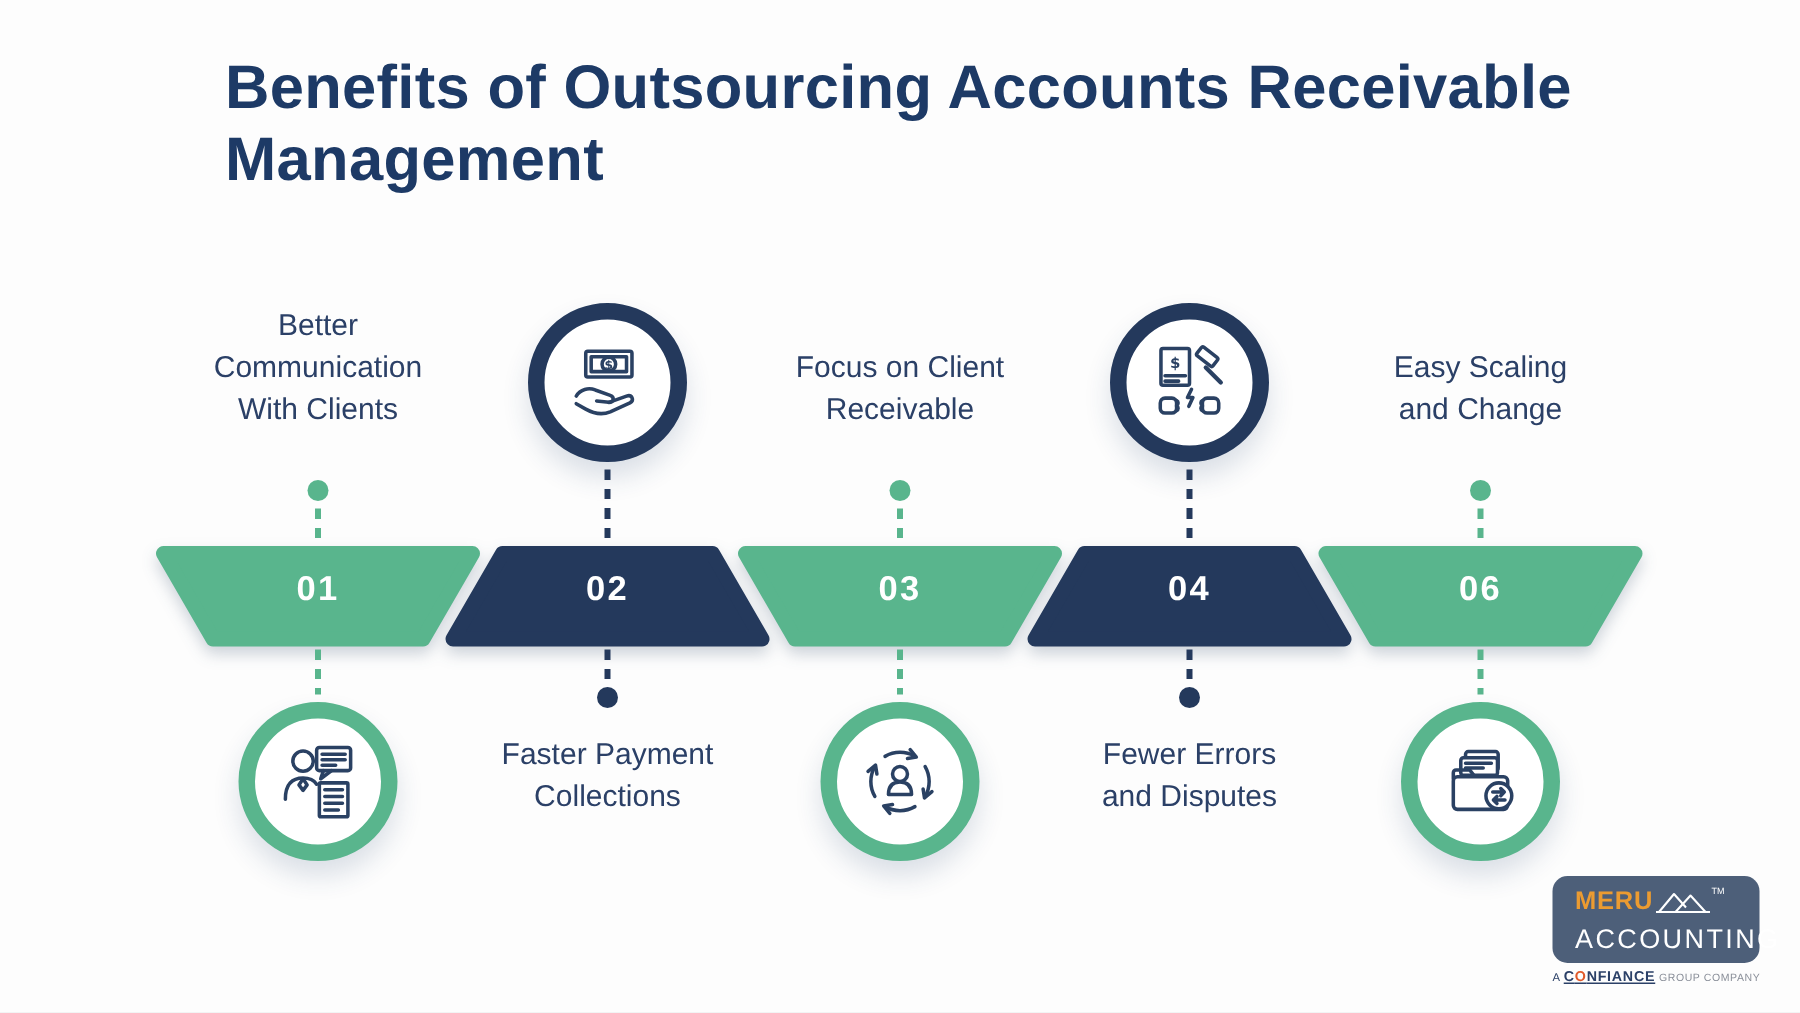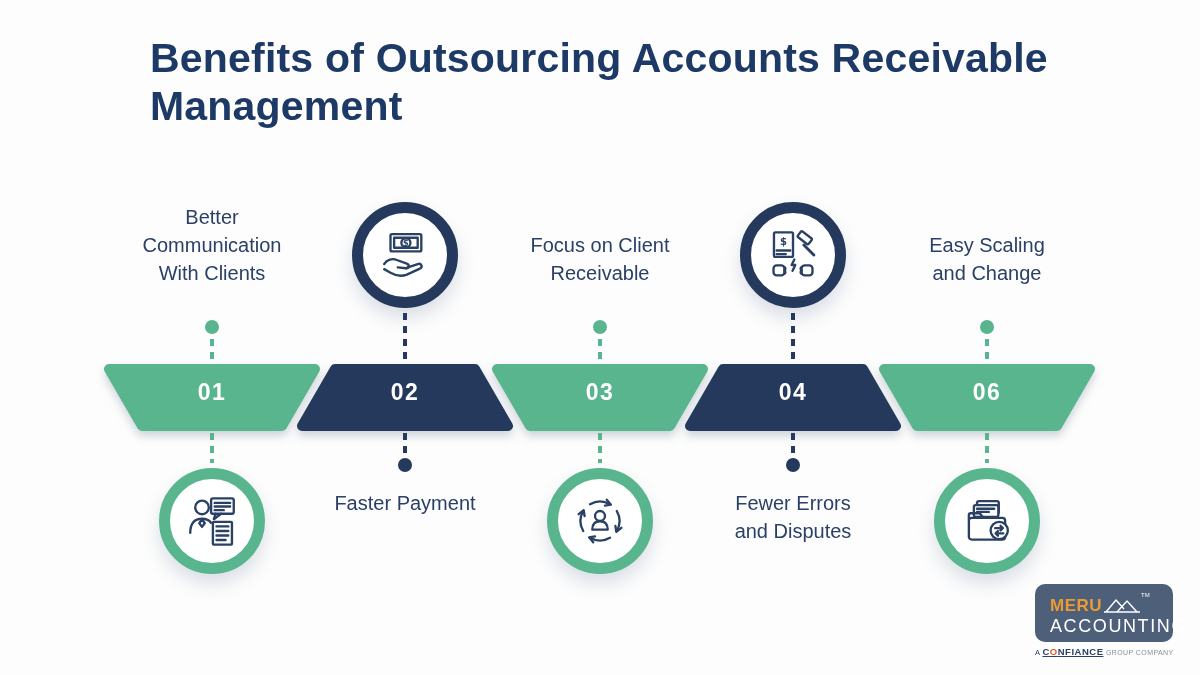--- a/index.html
+++ b/index.html
@@ -29,21 +29,21 @@
                box-sizing:border-box;display:flex;align-items:center;justify-content:center;
                box-shadow:0 10px 18px rgba(40,70,110,.16);}
   .icon-circle.green{border:11px solid #59b58d;}
   .icon-circle.navy{border:11px solid #24395c;}
   .icon-circle svg{width:58px;height:58px;}
   .lineart{stroke:#2a4163;fill:none;stroke-width:2.6;stroke-linecap:round;stroke-linejoin:round;}
   .lineart text{stroke:none;fill:#2a4163;font-family:"DejaVu Sans",sans-serif;font-weight:bold;}
   
   .logo-box{position:absolute;left:1035px;top:584px;width:138px;height:58px;background:#4d5f79;
             border-radius:10px;box-sizing:border-box;padding:8px 0 0 15px;}
-  .logo-row1{display:flex;align-items:flex-end;height:22px;}
+  .logo-row1{display:flex;height:22px;}
   .logo-brand{color:#eb9b31;font-size:17px;font-weight:800;letter-spacing:.5px;line-height:1;}
   .logo-mountains{margin:0 1px 0 2px;}
   .logo-tm{color:#ffffff;font-size:6px;line-height:1;align-self:flex-start;}
   .logo-division{color:#ffffff;font-size:18px;font-weight:400;letter-spacing:1.6px;margin-top:2px;}
   .logo-caption{position:absolute;left:1035px;top:646px;width:138px;text-align:center;
                 font-size:7.5px;color:#2b4067;letter-spacing:.4px;white-space:nowrap;}
   .cap-brand{font-size:9.5px;font-weight:700;text-decoration:underline;letter-spacing:.5px;}
   .cap-o{color:#e05a2b;}
   .cap-suffix{color:#8a8f99;font-size:7px;}
 </style>
@@ -99,20 +99,21 @@
       <text x="33" y="22" font-size="9" text-anchor="middle">$</text>
       <path d="M9 42 C12 37 18 35.5 23 37.5 L34 41.5 C37.5 42.8 36.5 47 33 46.6 L24 45.6"></path>
       <path d="M33 46.6 L46 42 C50 40.6 52 45 48.5 47 L34 53.6 C28 56 22 55 16 51.6 L9 47.6"></path>
     </svg>
   </div>
   <div class="dash navy" style="left:403px;top:313px;height:46px"></div>
   <div class="dash navy" style="left:403px;top:433px;height:21px"></div>
   <div class="dot navy" style="left:398px;top:458px"></div>
   <div class="label" style="left:295px;top:489px">
     <span>Faster Payment</span>
+    <span>Collections</span>
   </div>
 
   <div class="label" style="left:490px;bottom:388px">
     <span>Focus on Client</span>
     <span>Receivable</span>
   </div>
   <div class="dot green" style="left:593px;top:320px"></div>
   <div class="dash green" style="left:598px;top:339px;height:24px"></div>
   <div class="dash green" style="left:598px;top:433px;height:30px"></div>
   <div class="icon-circle green" style="left:547px;top:468px">

